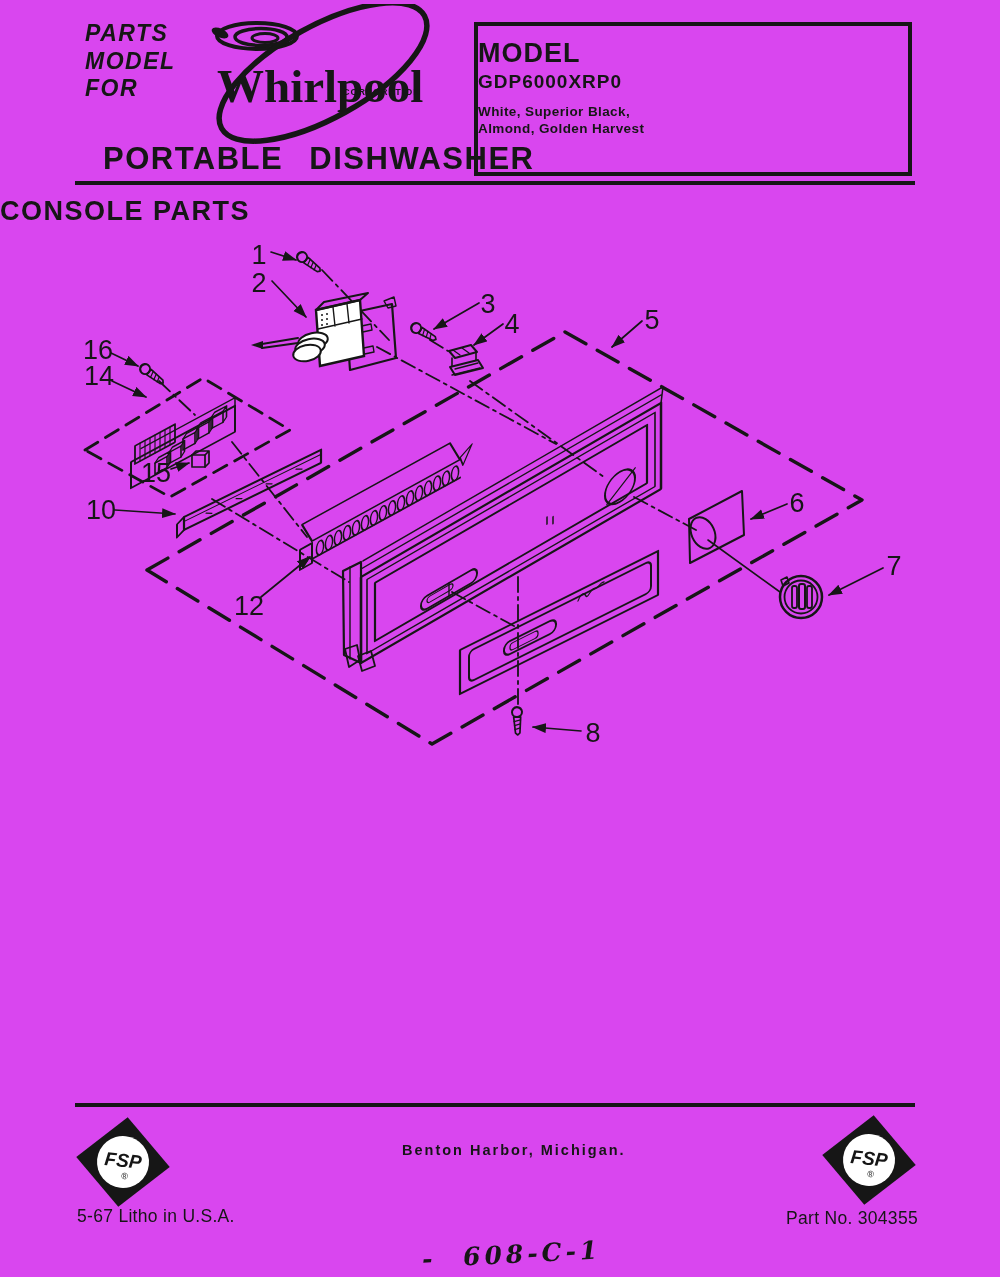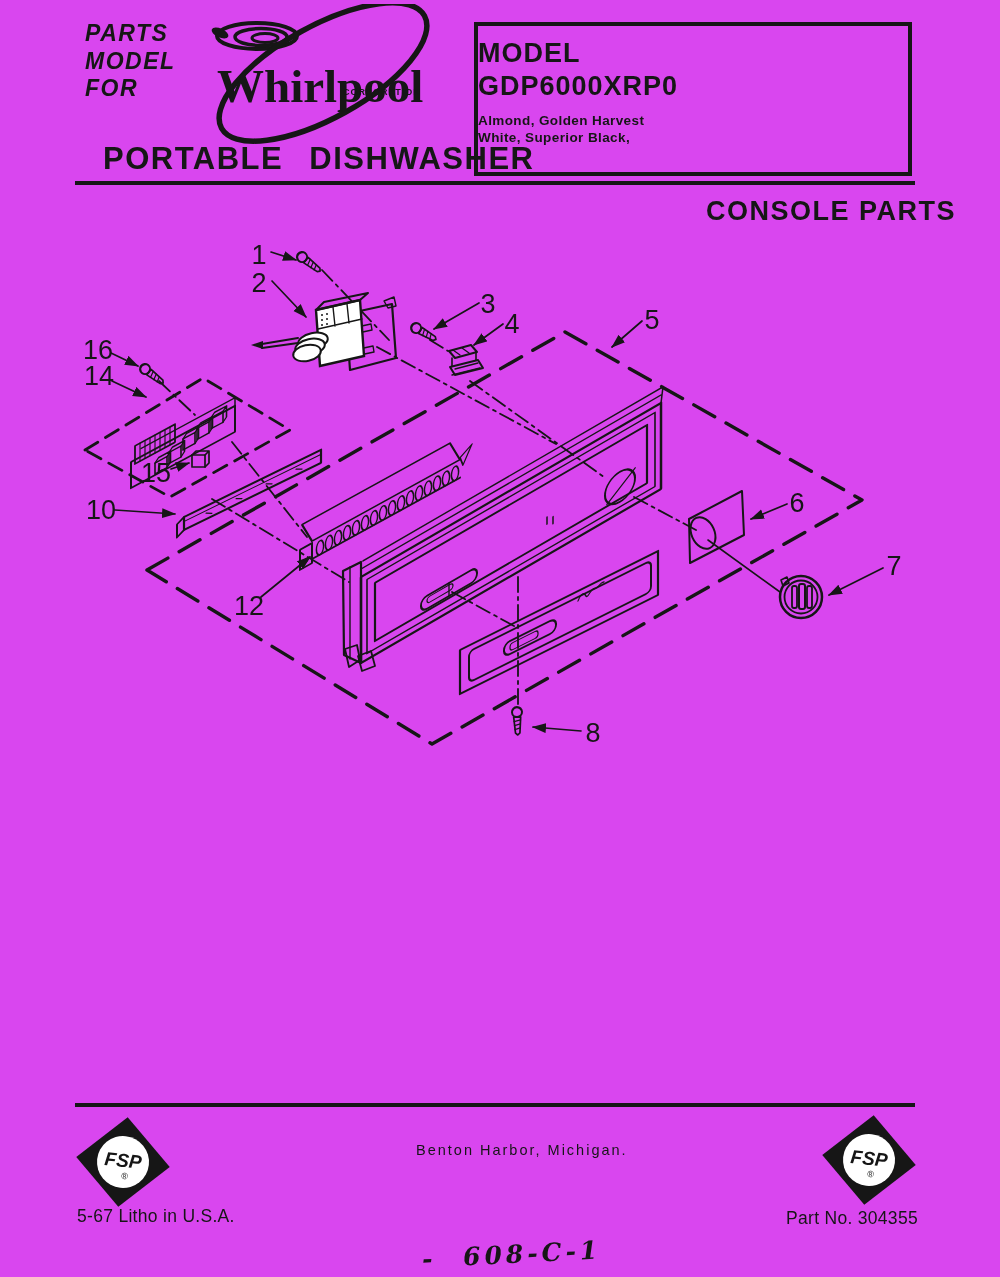--- a/index.html
+++ b/index.html
@@ -9,36 +9,36 @@
     margin:0 auto;
   }
   .abs{position:absolute;}
   
   .plf{left:85px;top:20px;font-style:italic;font-weight:bold;font-size:23px;
        line-height:27.5px;letter-spacing:1.5px;}
   .logo-svg{left:195px;top:4px;}
   .model-box{left:474px;top:22px;width:430px;height:146px;border:4px solid #161616;
              text-align:left;}
   .model-label{margin-top:12px;font-size:27px;font-weight:bold;letter-spacing:1px;}
-  .model-number{font-size:27px;font-weight:bold;letter-spacing:1px;margin-top:2px;}
+  .model-number{font-size:19px;font-weight:bold;letter-spacing:1px;margin-top:2px;}
   .model-colors{font-size:13.5px;font-weight:bold;line-height:17px;margin-top:10px;letter-spacing:.4px;}
   .subtitle{left:103px;top:141px;font-size:31px;font-weight:bold;letter-spacing:1.5px;word-spacing:16px;}
   .rule{background:#161616;}
-  .title{left:0;top:196px;width:912px;text-align:right;font-size:27px;font-weight:bold;letter-spacing:1.5px;margin-left:44px;}
+  .title{left:0;top:196px;width:912px;text-align:left;font-size:27px;font-weight:bold;letter-spacing:1.5px;}
   
   .ln{fill:none;stroke:#161616;stroke-linecap:round;stroke-linejoin:round;}
   .fl{fill:#161616;stroke:none;}
   .wh{fill:#ffffff;stroke:#161616;}
   .plabel{font-family:"Liberation Sans",sans-serif;font-size:27px;fill:#161616;}
   
   .litho{left:77px;top:1206px;font-size:17.5px;letter-spacing:.3px;}
   .company{left:396px;top:1139px;}
   .company .wp{font-family:"Liberation Serif",serif;font-weight:bold;font-size:31px;}
   .company .corp{font-size:13px;font-weight:bold;letter-spacing:1px;margin-left:8px;}
-  .company .addr{font-size:14.5px;font-weight:normal;letter-spacing:2px;margin-top:3px;margin-left:20px;}
+  .company .addr{font-size:14.5px;font-weight:bold;letter-spacing:2px;margin-top:3px;margin-left:6px;}
   .partno{left:786px;top:1208px;font-size:17.5px;letter-spacing:.3px;text-align:center;}
   .handwritten{left:422px;top:1240px;font-family:"DejaVu Serif",serif;font-style:italic;
                font-size:25px;letter-spacing:4px;transform:rotate(-3deg);font-weight:bold;}
 </style>
 </head>
 <body>
 
 <div class="page">
 
   <div class="abs plf">
@@ -56,22 +56,22 @@
       <ellipse class="ln" cx="128" cy="68" rx="116" ry="46" stroke-width="5.5" transform="rotate(-29 128 68)"></ellipse>
     </g>
     <text x="22" y="98" font-family="Liberation Serif,serif" font-weight="bold" font-size="47" fill="#161616">Whirlpool</text>
     <text x="148" y="91" font-size="9" letter-spacing="1" font-weight="bold" fill="#161616">CORPORATION</text>
   </svg>
 
   <div class="abs model-box">
     <div class="model-label">MODEL</div>
     <div class="model-number">GDP6000XRP0</div>
     <div class="model-colors">
+      <div>White, Superior Black,</div>
       <div>Almond, Golden Harvest</div>
-      <div>White, Superior Black,</div>
     </div>
   </div>
 
   <div class="abs subtitle">PORTABLE DISHWASHER</div>
 
   <div class="abs rule" style="left:75px;top:181px;width:840px;height:3.5px;"></div>
   <div class="abs rule" style="left:75px;top:1103px;width:840px;height:4px;"></div>
 
   <div class="abs title">CONSOLE PARTS</div>
 

